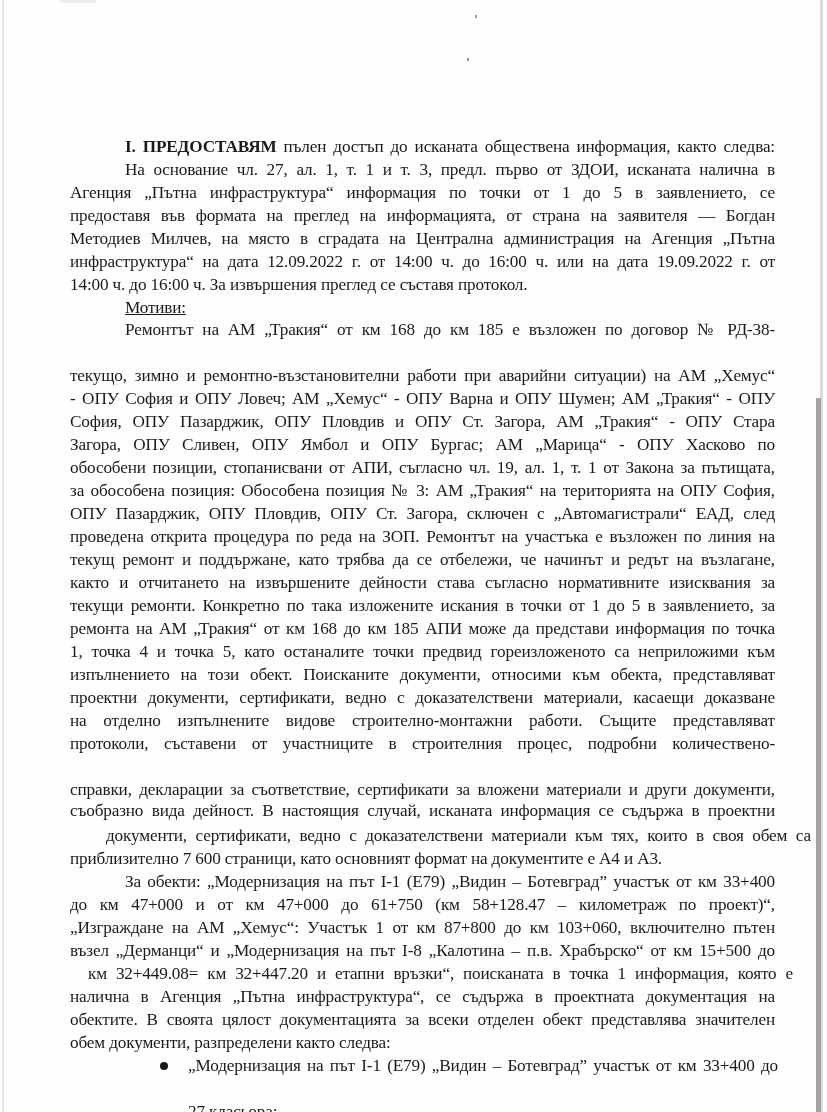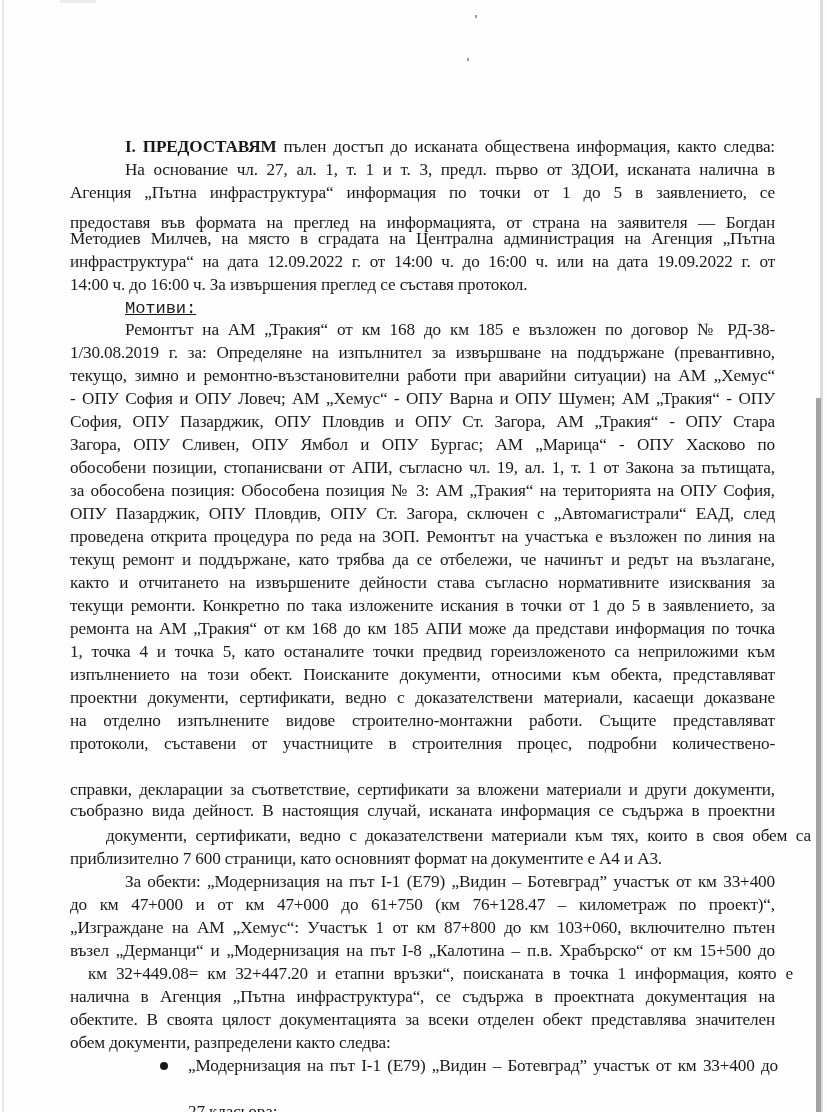--- a/index.html
+++ b/index.html
@@ -44,21 +44,21 @@
     font-size: 17.2px;
     line-height: 22px;
     white-space: nowrap;
     text-align: justify;
     text-align-last: justify;
     letter-spacing: -0.15px;
   }
   .line.last { text-align-last: left; }
   .line.indent { left: 125px; width: 650px; }
   .bold { font-weight: bold; }
-  .underline { text-decoration: underline; font-family: Liberation Mono, monospace; }
+  .underline { text-decoration: underline; }
   .bullet-item {
     position: absolute;
     left: 188px;
     width: 590px;
     font-size: 17.2px;
     line-height: 22px;
     white-space: nowrap;
     text-align: justify;
     text-align-last: justify;
     letter-spacing: -0.15px;
@@ -81,31 +81,30 @@
   <div class="edge-right-light"></div>
   <div class="edge-right-dark"></div>
   <div class="top-ghost"></div>
 
   <div class="line indent" style="top:136px;">
     <span class="bold">I. ПРЕДОСТАВЯМ</span><span> пълен достъп до исканата обществена информация, както следва:</span>
   </div>
 
   <div class="line indent" style="top:159px;">На основание чл. 27, ал. 1, т. 1 и  т. 3, предл. първо от ЗДОИ, исканата налична в</div>
   <div class="line" style="top:182px;">Агенция „Пътна инфраструктура“ информация по точки от 1 до 5 в заявлението, се</div>
-  <div class="line" style="top:212px;">предоставя във формата на преглед на информацията, от страна на заявителя — Богдан</div>
+  <div class="line" style="top:205px;">предоставя във формата на преглед на информацията, от страна на заявителя — Богдан</div>
   <div class="line" style="top:228px;">Методиев Милчев, на място в сградата на Централна администрация на Агенция „Пътна</div>
   <div class="line" style="top:251px;">инфраструктура“ на дата 12.09.2022 г. от 14:00 ч. до 16:00 ч. или на дата 19.09.2022 г. от</div>
   <div class="line last" style="top:274px;">14:00 ч. до 16:00 ч. За извършения преглед се съставя протокол.</div>
 
   <div class="line indent last" style="top:297px;">
     <span class="underline">Мотиви:</span>
   </div>
 
   <div class="line indent" style="top:319px;">Ремонтът на АМ „Тракия“ от км 168 до км 185 е възложен по договор № РД-38-</div>
-  <div class="line" style="top:342px;">1/30.08.2019 г. за: Определяне на изпълнител за извършване на поддържане (превантивно,</div>
   <div class="line" style="top:365px;">текущо, зимно и ремонтно-възстановителни работи при аварийни ситуации) на АМ „Хемус“</div>
   <div class="line" style="top:388px;">- ОПУ София и ОПУ Ловеч; АМ „Хемус“ - ОПУ Варна и ОПУ Шумен; АМ „Тракия“ - ОПУ</div>
   <div class="line" style="top:411px;">София, ОПУ Пазарджик, ОПУ Пловдив и ОПУ Ст. Загора, АМ „Тракия“ - ОПУ Стара</div>
   <div class="line" style="top:434px;">Загора, ОПУ Сливен, ОПУ Ямбол и ОПУ Бургас; АМ „Марица“ - ОПУ Хасково по</div>
   <div class="line" style="top:457px;">обособени позиции, стопанисвани от АПИ, съгласно чл. 19, ал. 1, т. 1 от Закона за пътищата,</div>
   <div class="line" style="top:480px;">за обособена позиция: Обособена позиция № 3: АМ „Тракия“ на територията на ОПУ София,</div>
   <div class="line" style="top:503px;">ОПУ Пазарджик, ОПУ Пловдив, ОПУ Ст. Загора, сключен с „Автомагистрали“ ЕАД, след</div>
   <div class="line" style="top:526px;">проведена открита процедура по реда на ЗОП. Ремонтът на участъка е възложен по линия на</div>
   <div class="line" style="top:549px;">текущ ремонт и поддържане, като трябва да се отбележи, че начинът и редът на възлагане,</div>
   <div class="line" style="top:572px;">както и отчитането на извършените дейности става съгласно нормативните изисквания за</div>
@@ -115,21 +114,21 @@
   <div class="line" style="top:664px;">изпълнението на този обект. Поисканите документи, относими към обекта, представляват</div>
   <div class="line" style="top:687px;">проектни документи, сертификати, ведно с доказателствени материали, касаещи доказване</div>
   <div class="line" style="top:710px;">на отделно изпълнените видове строително-монтажни работи. Същите представляват</div>
   <div class="line" style="top:733px;">протоколи, съставени от участниците в строителния процес, подробни количествено-</div>
   <div class="line" style="top:779px;">справки, декларации за съответствие, сертификати за вложени материали и други документи,</div>
   <div class="line" style="top:800px;">съобразно вида дейност. В настоящия случай, исканата информация се съдържа в проектни</div>
   <div class="line" style="top:825px;margin-left:36px;">документи, сертификати, ведно с доказателствени материали към тях, които в своя обем са</div>
   <div class="line last" style="top:848px;">приблизително 7 600 страници, като основният формат на документите е А4 и А3.</div>
 
   <div class="line indent" style="top:871px;">За обекти: „Модернизация на път I-1 (Е79) „Видин – Ботевград” участък от км 33+400</div>
-  <div class="line" style="top:894px;">до км 47+000 и от км 47+000 до 61+750 (км 76+128.47 – километраж по проект)“,</div>
+  <div class="line" style="top:894px;">до км 47+000 и от км 47+000 до 61+750 (км 58+128.47 – километраж по проект)“,</div>
   <div class="line" style="top:917px;">„Изграждане на АМ „Хемус“: Участък 1 от км 87+800 до км 103+060, включително пътен</div>
   <div class="line" style="top:940px;">възел „Дерманци“ и „Модернизация на път I-8 „Калотина – п.в. Храбърско“ от км 15+500 до</div>
   <div class="line" style="top:963px;margin-left:18px;">км 32+449.08= км 32+447.20 и етапни връзки“, поисканата в точка 1 информация, която е</div>
   <div class="line" style="top:986px;">налична в Агенция „Пътна инфраструктура“, се съдържа в проектната документация на</div>
   <div class="line" style="top:1009px;">обектите. В своята цялост документацията за всеки отделен обект представлява значителен</div>
   <div class="line last" style="top:1032px;">обем документи, разпределени както следва:</div>
 
   <div class="bullet-dot" style="top:1062px;"></div>
   <div class="bullet-item" style="top:1055px;">„Модернизация на път I-1 (Е79) „Видин – Ботевград” участък от км 33+400 до</div>
   <div class="bullet-item" style="top:1142px;">км 47+000 и от км 47+000 до 61+750 (км 58+128.47 – километраж по проект)“ –</div>

